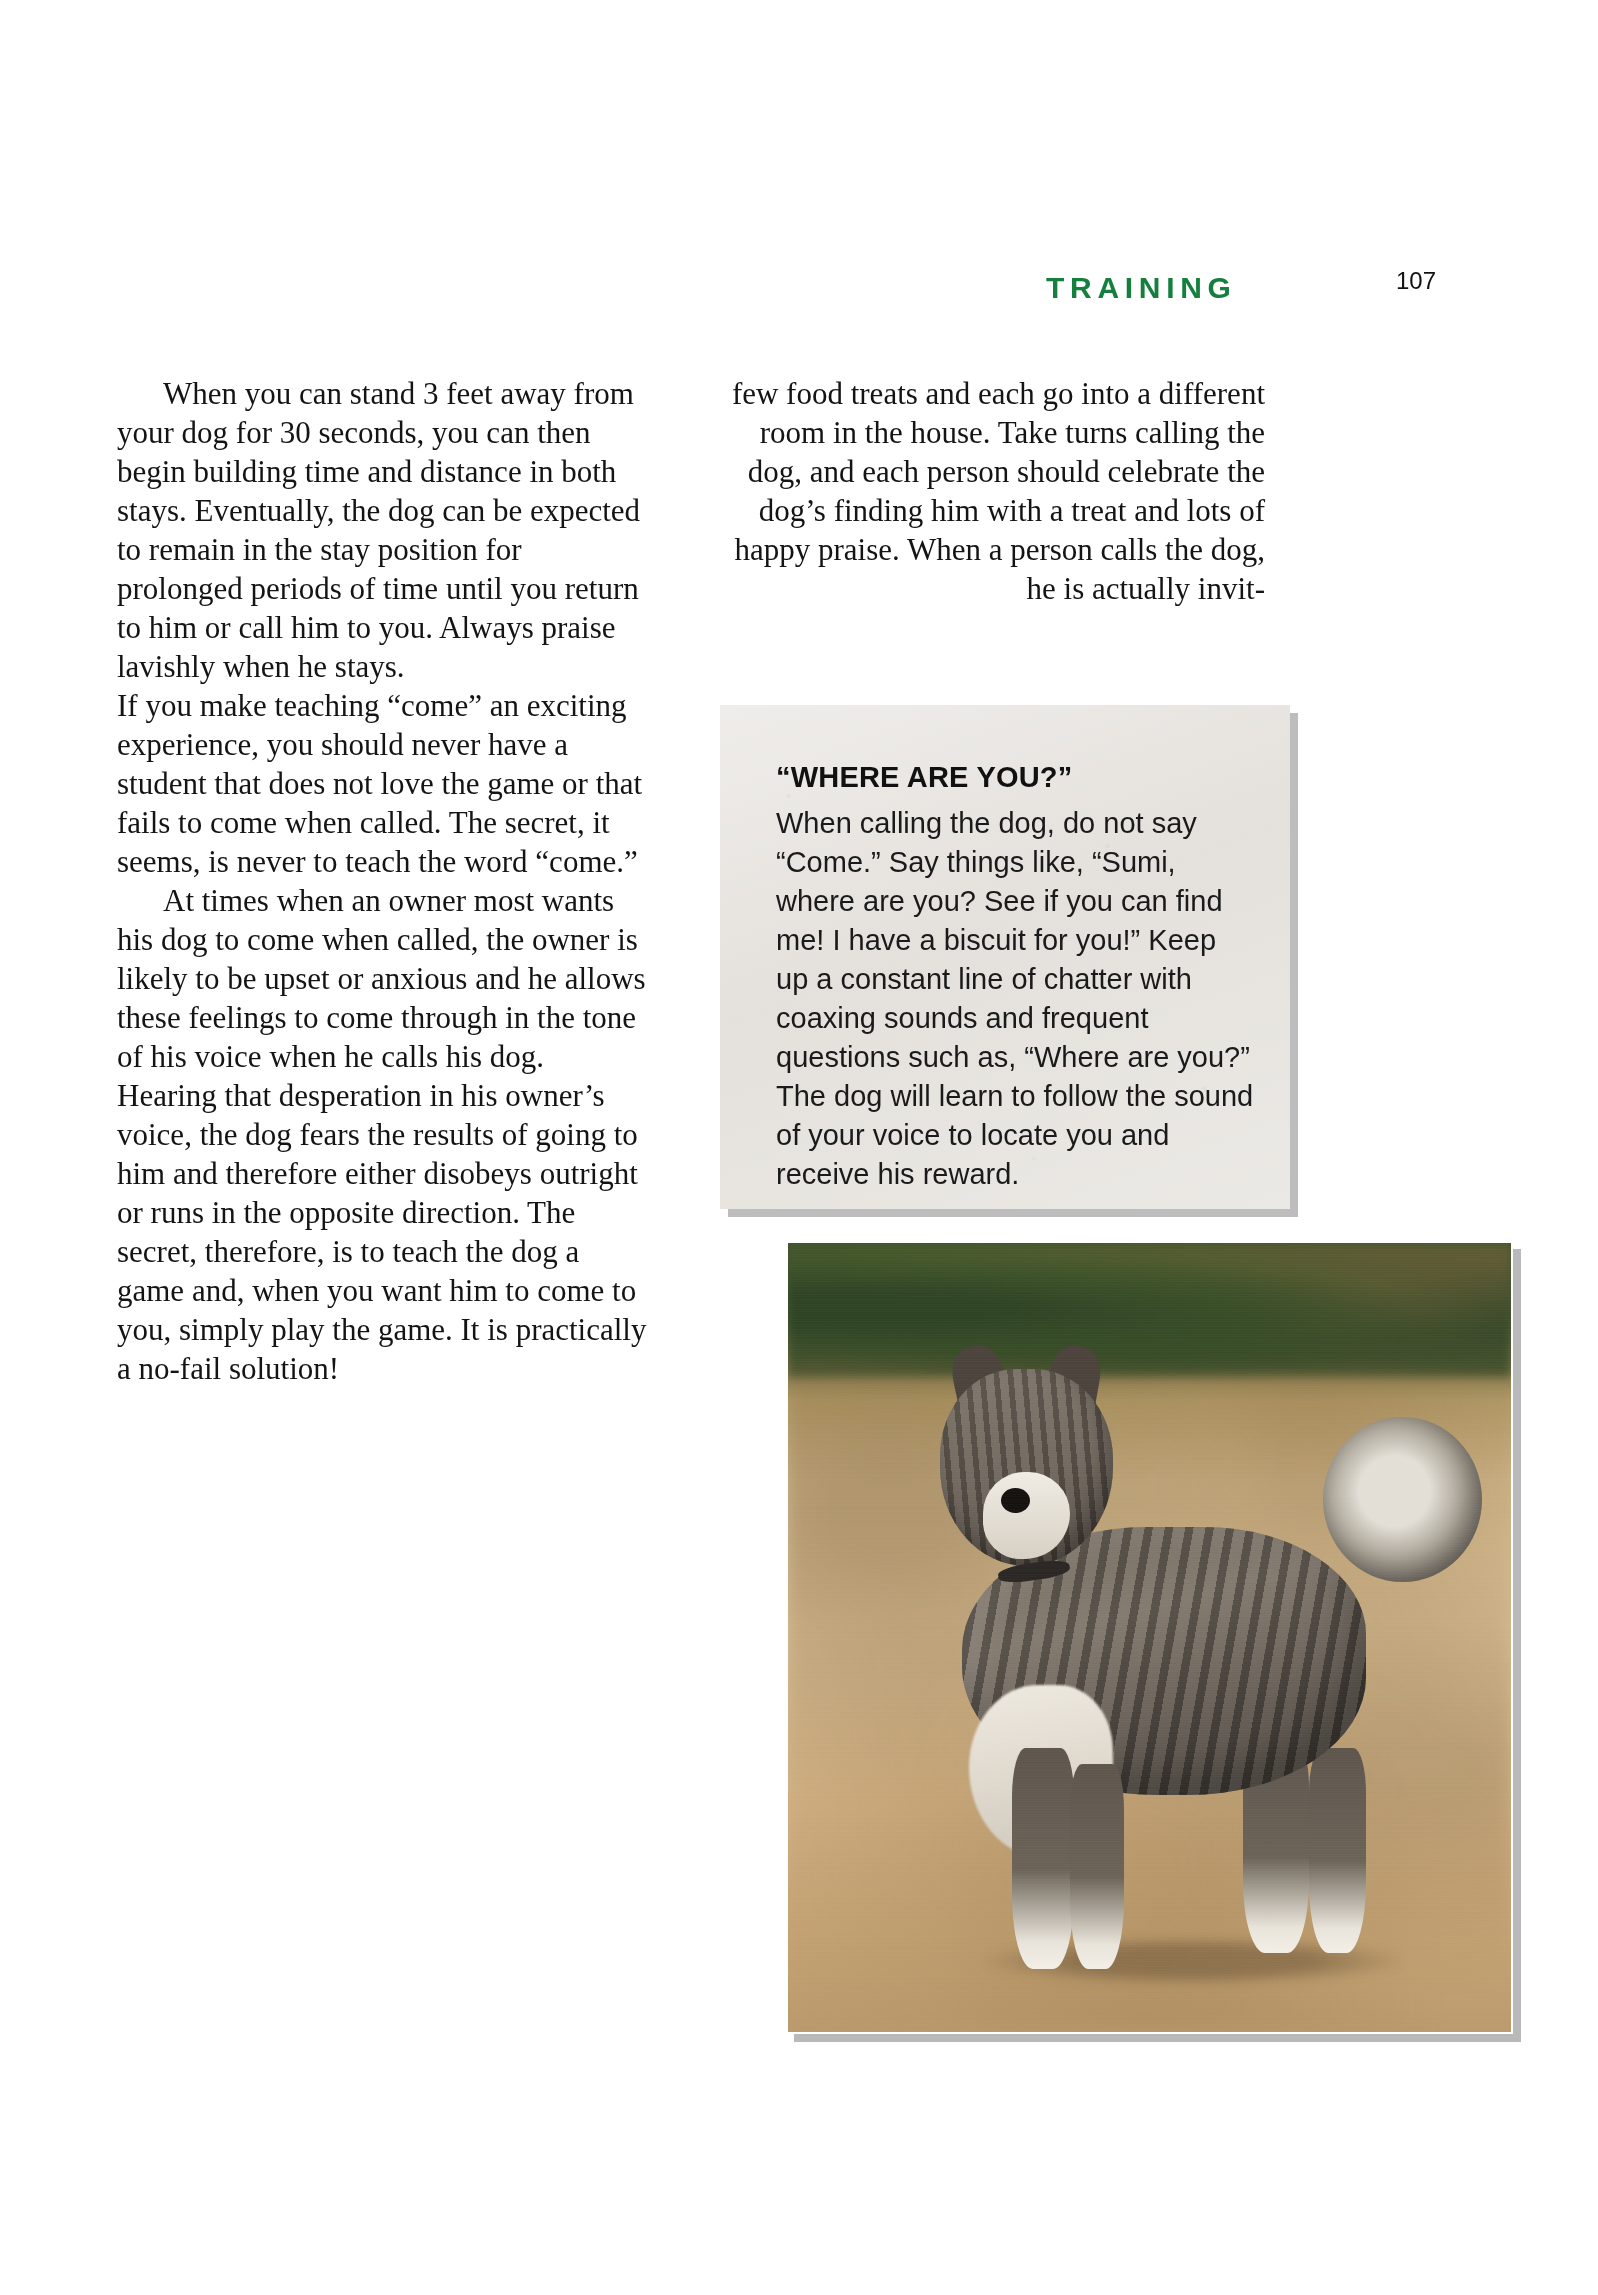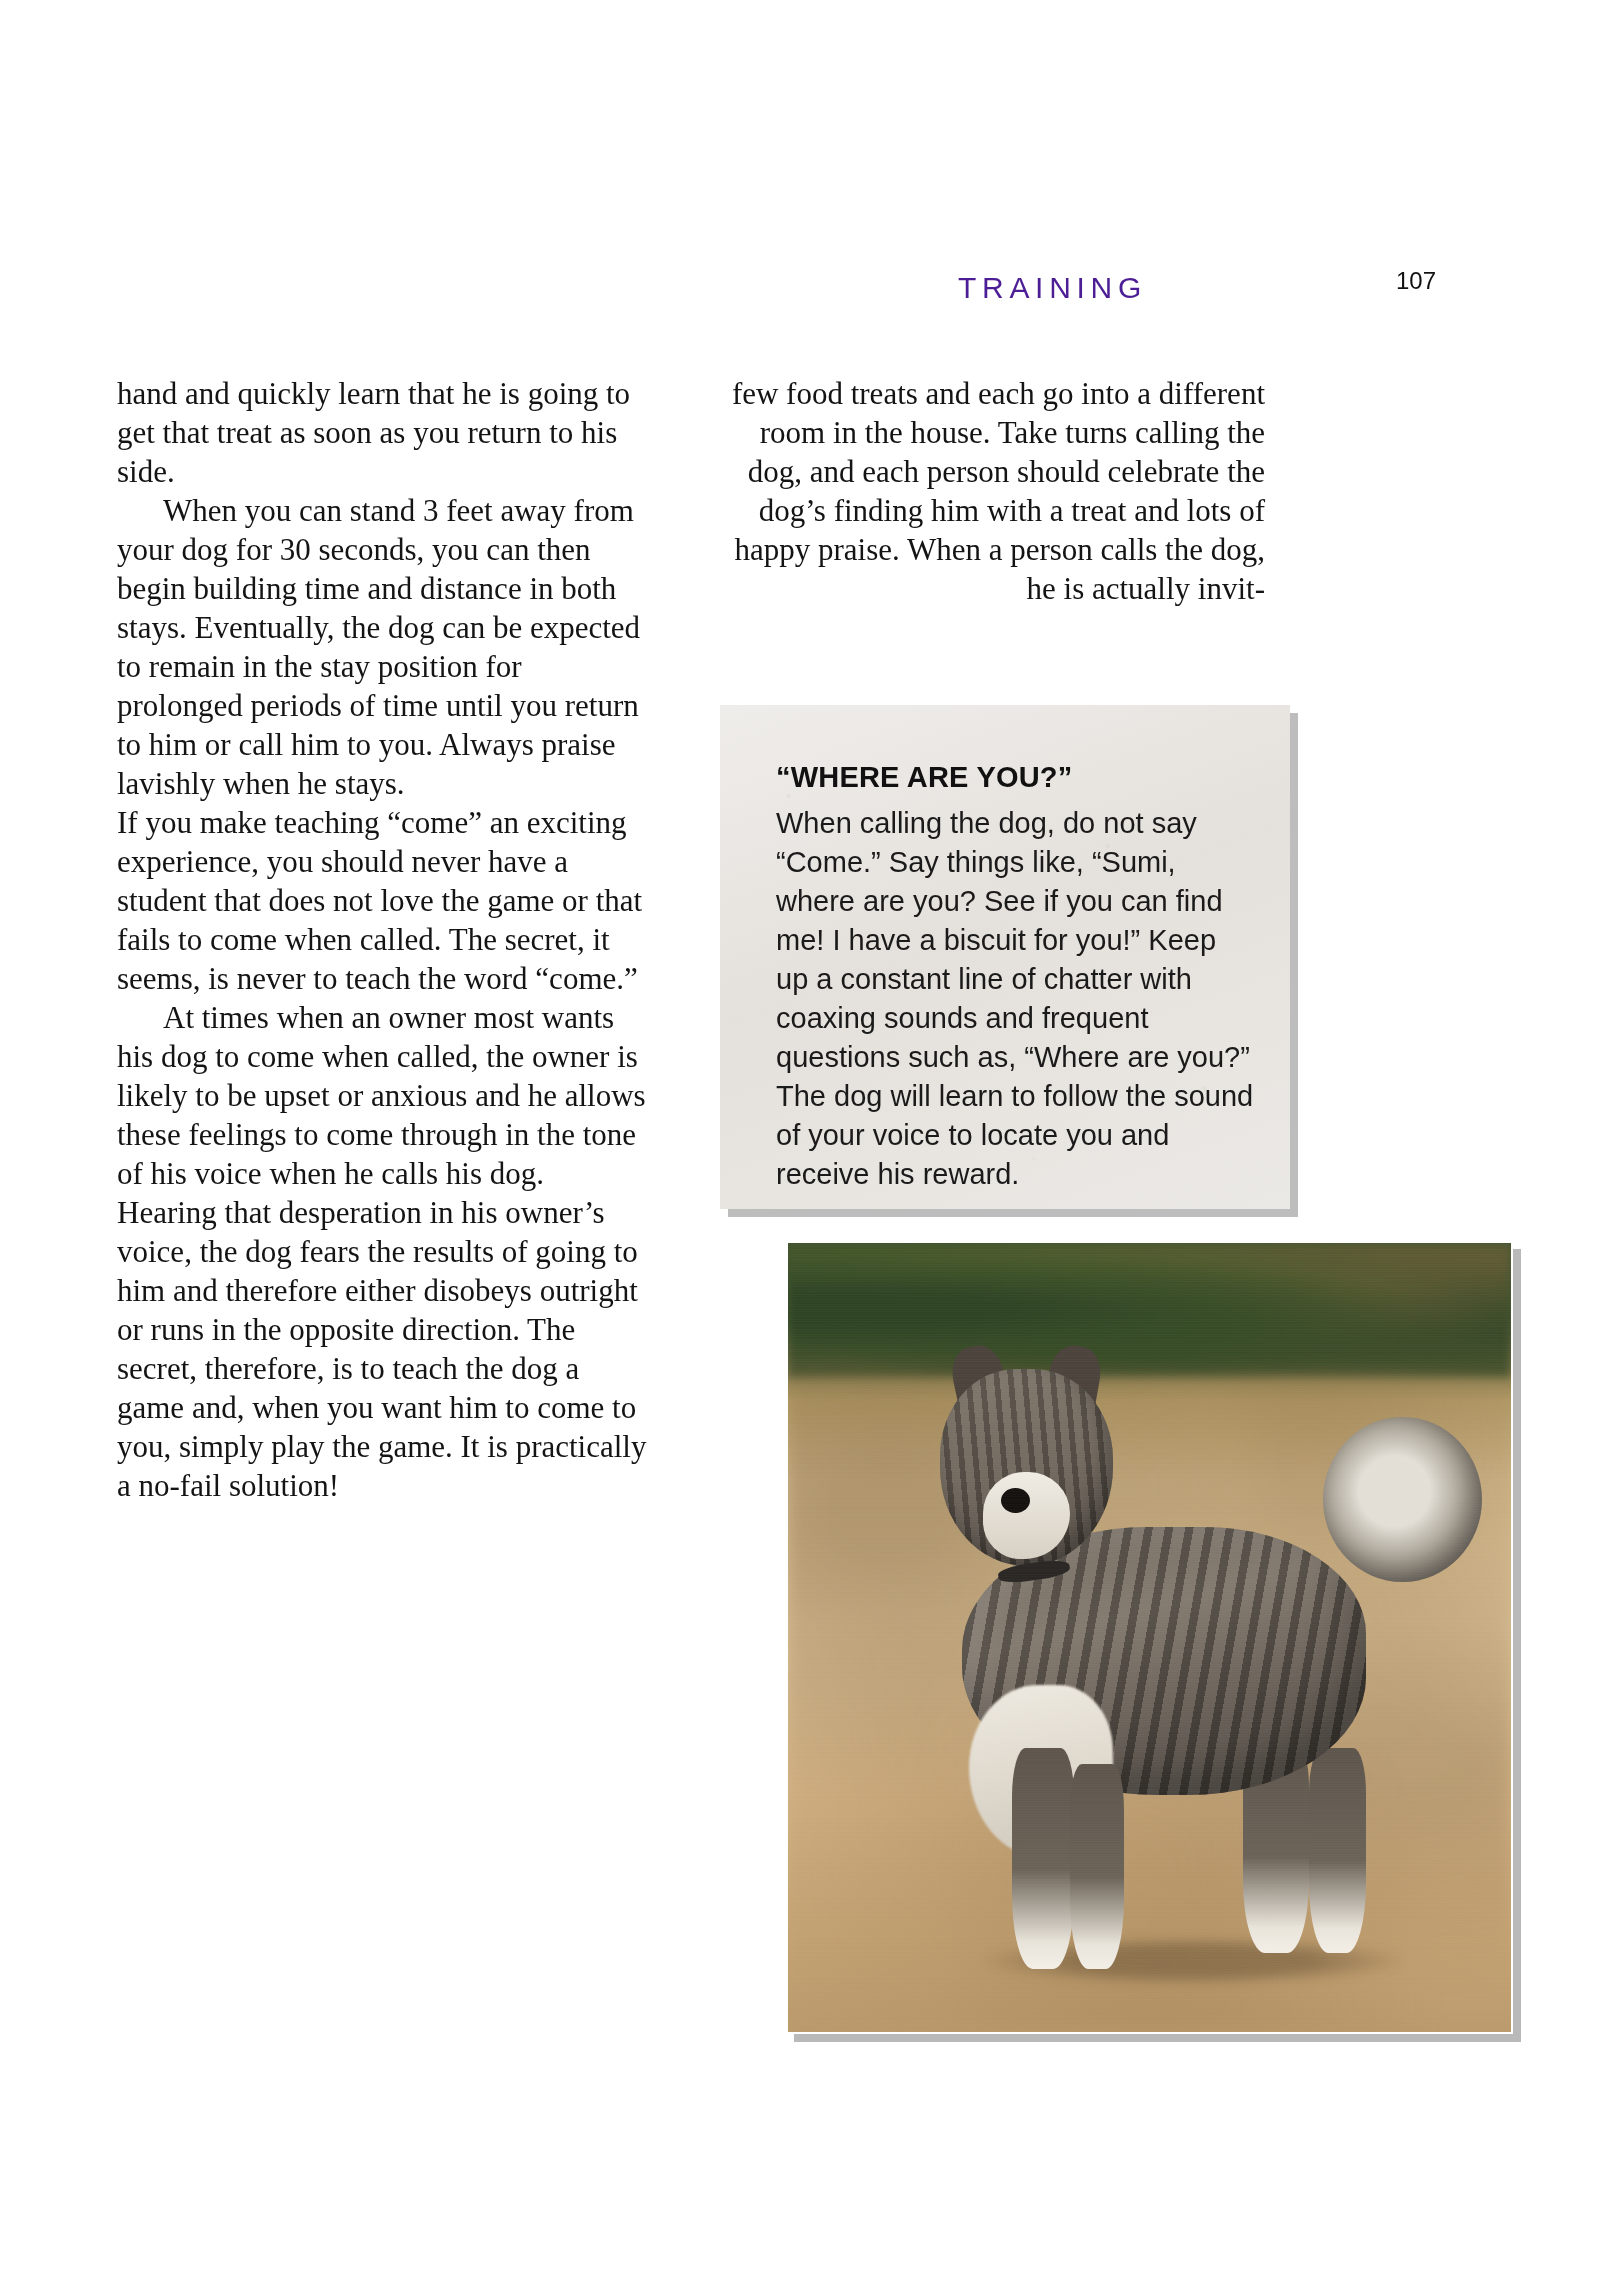--- a/index.html
+++ b/index.html
@@ -20,27 +20,27 @@
     position: absolute;
     left: 0; top: 0;
     width: 1598px;
     height: 2295px;
     background: #ffffff;
   }
 
   
   .running-head {
     position: absolute;
-    left: 958px;
+    left: 1046px;
     top: 271px;
     font-family: "Liberation Sans", sans-serif;
     font-size: 30px;
     letter-spacing: 5.7px;
-    font-weight: 400;
-    color: #4c1d95;
+    font-weight: 700;
+    color: #15803d;
   }
   .folio {
     position: absolute;
     left: 1396px;
     top: 267px;
     font-family: "Liberation Sans", sans-serif;
     font-weight: normal;
     font-size: 24px;
     color: #111;
   }
@@ -286,21 +286,20 @@
 </style>
 </head>
 <body>
 
 <div class="page">
 
   <div class="running-head">TRAINING</div>
   <div class="folio">107</div>
 
   <div class="col col-left">
-    <p>hand and quickly learn that he is going to get that treat as soon as you return to his side.</p>
     <p class="indent">When you can stand 3 feet away from your dog for 30 seconds, you can then begin building time and distance in both stays. Eventually, the dog can be expected to remain in the stay position for prolonged periods of time until you return to him or call him to you. Always praise lavishly when he stays.</p>
     <p>If you make teaching “come” an exciting experience, you should never have a student that does not love the game or that fails to come when called. The secret, it seems, is never to teach the word “come.”</p>
     <p class="indent">At times when an owner most wants his dog to come when called, the owner is likely to be upset or anxious and he allows these feelings to come through in the tone of his voice when he calls his dog. Hearing that desperation in his owner’s voice, the dog fears the results of going to him and therefore either disobeys outright or runs in the opposite direction. The secret, therefore, is to teach the dog a game and, when you want him to come to you, simply play the game. It is practically a no-fail solution!</p>
   </div>
 
   <div class="col col-right">
     <p>few food treats and each go into a different room in the house. Take turns calling the dog, and each person should celebrate the dog’s finding him with a treat and lots of happy praise. When a person calls the dog, he is actually invit-</p>
   </div>
 
   <div class="sidebar-shadow"></div>

